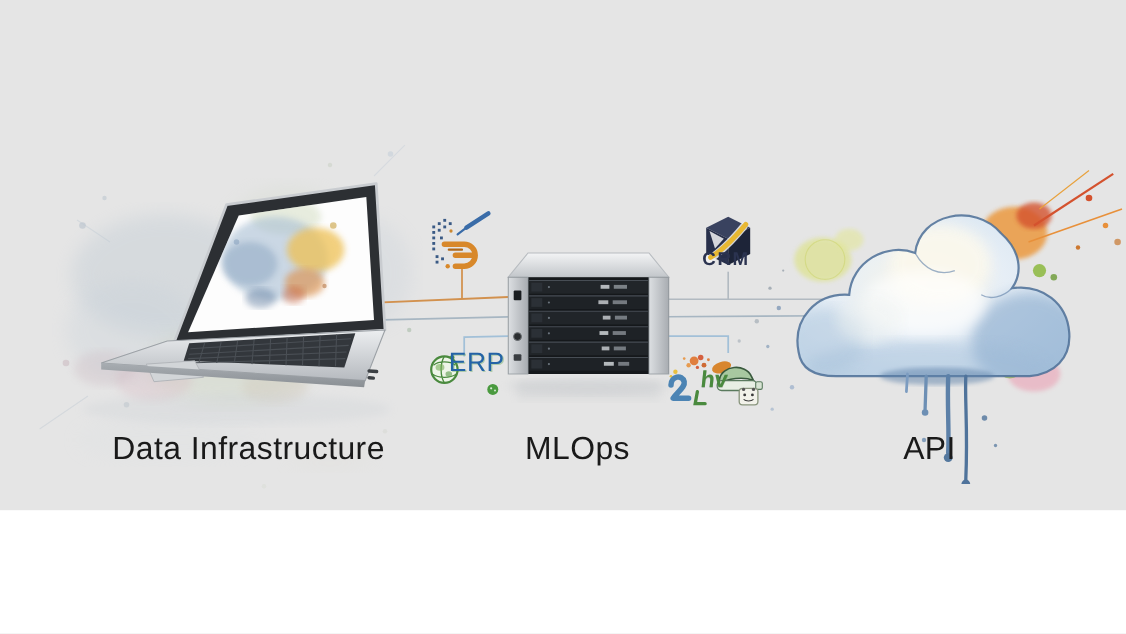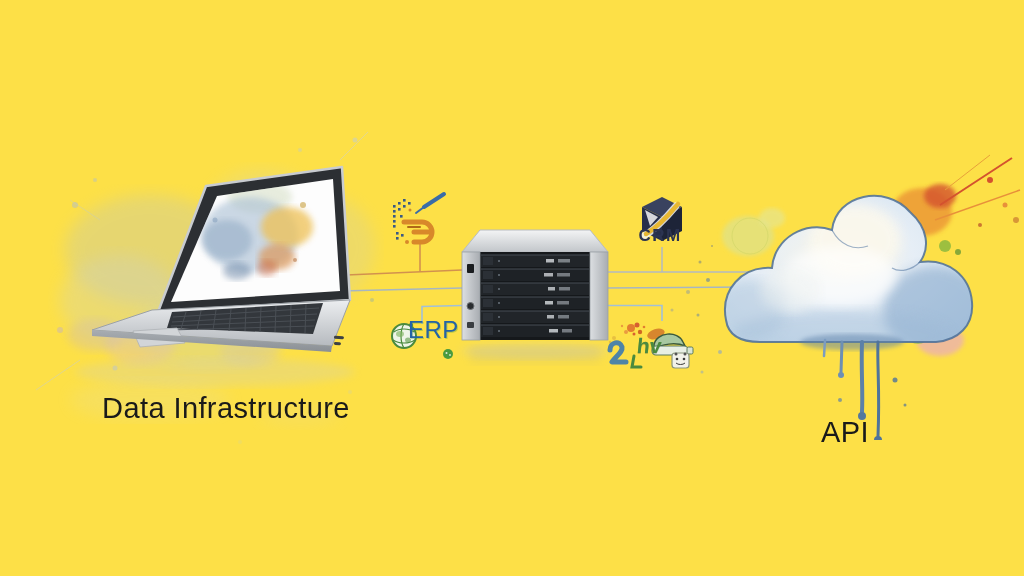--- a/index.html
+++ b/index.html
@@ -1,17 +1,17 @@
 <!DOCTYPE html>
 <html><head>
 <meta charset="utf-8">
 <style>
   html,body{margin:0;padding:0;background:#ffffff;}
   .canvas{
-    position:relative;width:1024px;height:576px;background:#fde047;overflow:hidden;
+    position:relative;width:1024px;height:464px;background:#e5e5e5;overflow:hidden;
     font-family:"Liberation Sans",sans-serif;
   }
   .layer{position:absolute;left:0;top:0;}
   .node-label{
     position:absolute;transform:translateX(-50%);white-space:nowrap;
     color:#1a1a1a;font-size:29px;letter-spacing:.4px;font-weight:400;text-align:center;
   }
   .crm-label{
     position:absolute;transform:translateX(-50%);font-weight:700;font-size:17px;
     color:#2b3350;letter-spacing:1.5px;
@@ -366,15 +366,16 @@
     <rect x="66" y="33" width="17" height="15" rx="3" fill="#f2f2ea" stroke="#8a967e" stroke-width="1.2"></rect>
     <circle cx="70" cy="34" r="1.5" fill="#555555"></circle>
       <circle cx="79" cy="34" r="1.5" fill="#555555"></circle>
     <circle cx="71" cy="39" r="1.3" fill="#3a3a3a"></circle>
       <circle cx="78" cy="39" r="1.3" fill="#3a3a3a"></circle>
     <path d="M70,43 C72,45 77,45 79,43" stroke="#3a3a3a" stroke-width="1" fill="none"></path>
   </svg>
   <div class="apps-label" style="left:637px;top:334px">hv</div>
 
   <div class="node-label" style="left:226px;top:392px">Data Infrastructure</div>
-  <div class="node-label" style="left:845px;top:416px">API</div>
+  <div class="node-label" style="left:525px;top:392px">MLOps</div>
+  <div class="node-label" style="left:845px;top:392px">API</div>
 
 </div>
 
 </body></html>

